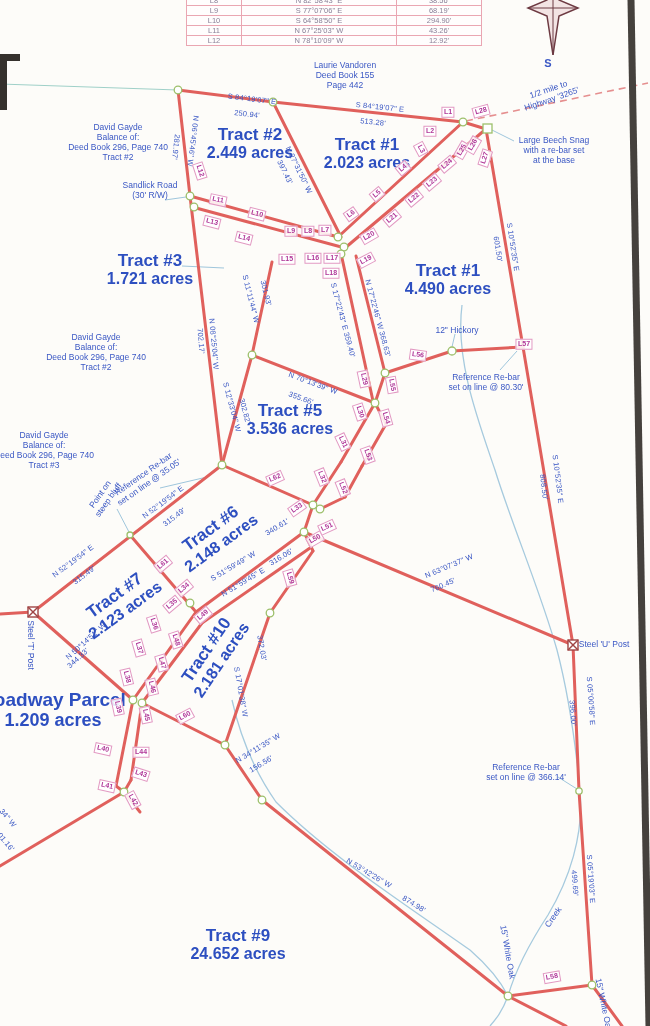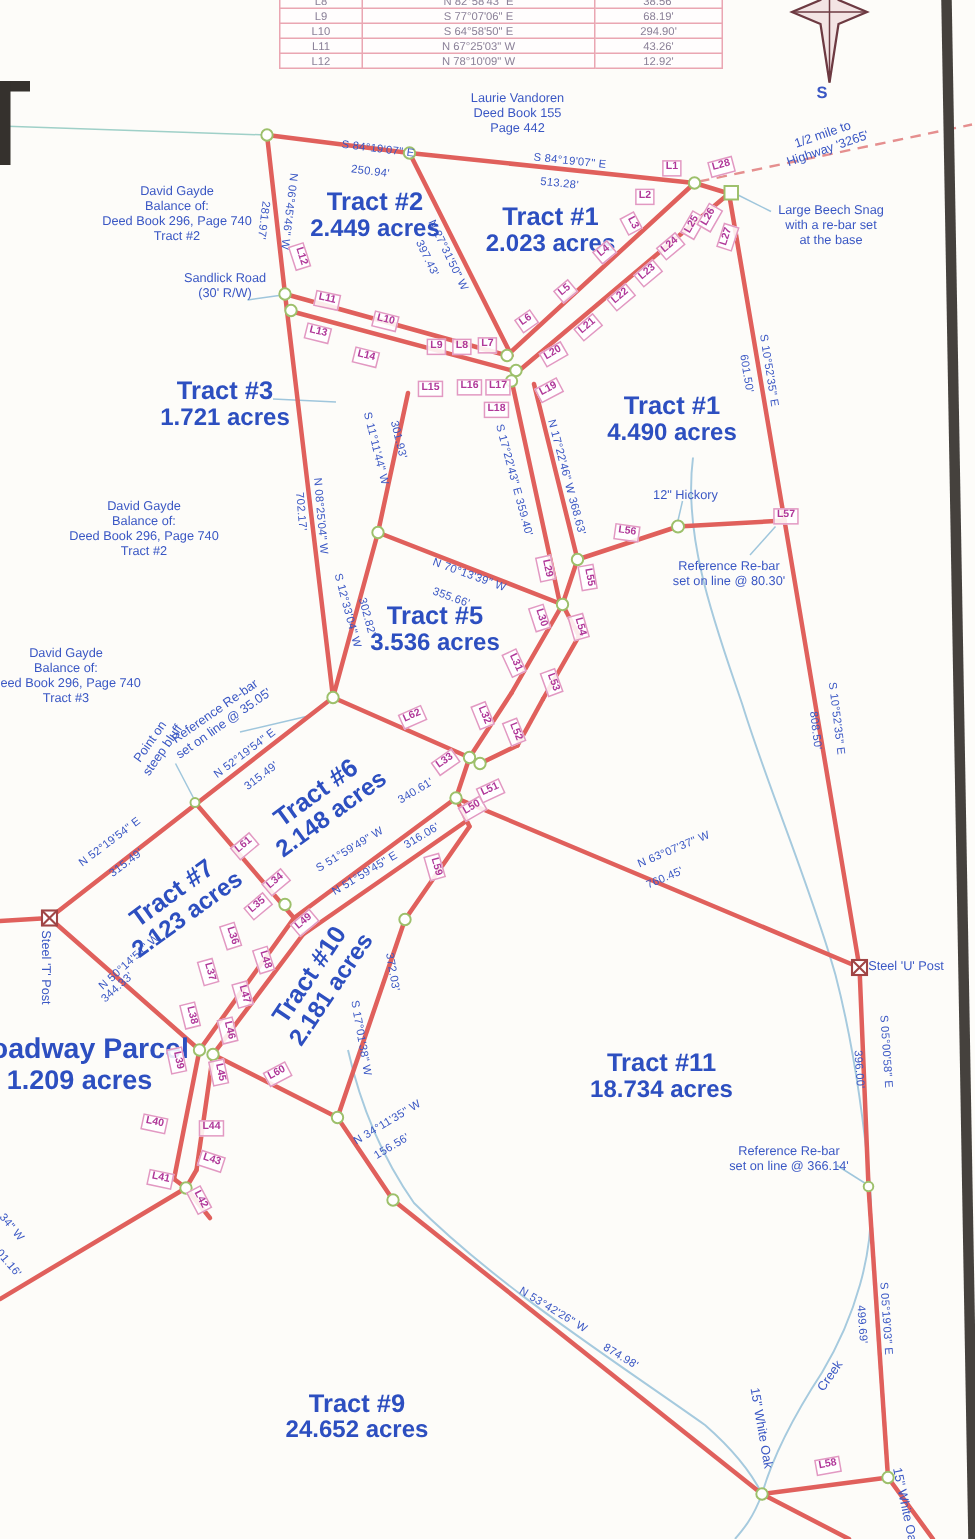--- a/index.html
+++ b/index.html
@@ -352,24 +352,20 @@
         <div class="tname">Tract #6</div>
         <div class="tacres">2.148 acres</div>
       </div>
       <div class="tract" style="position: absolute; left: 120px; top: 603px; transform: translate(-50%, -50%) rotate(-36deg);">
         <div class="tname">Tract #7</div>
         <div class="tacres">2.123 acres</div>
       </div>
       <div class="tract" style="position: absolute; left: 214px; top: 655px; transform: translate(-50%, -50%) rotate(-56deg);">
         <div class="tname">Tract #10</div>
         <div class="tacres">2.181 acres</div>
-      </div>
-      <div class="tract" style="position: absolute; left: 441px; top: 718px; transform: translate(-50%, -50%);">
-        <div class="tname">Tract #11</div>
-        <div class="tacres">18.734 acres</div>
       </div>
       <div class="tract" style="position: absolute; left: 448px; top: 280px; transform: translate(-50%, -50%);">
         <div class="tname">Tract #1</div>
         <div class="tacres">4.490 acres</div>
       </div>
       <div class="tract" style="position: absolute; left: 238px; top: 945px; transform: translate(-50%, -50%);">
         <div class="tname">Tract #9</div>
         <div class="tacres">24.652 acres</div>
       </div>
       <div class="tract big" style="position: absolute; left: 53px; top: 710px; transform: translate(-50%, -50%);">

